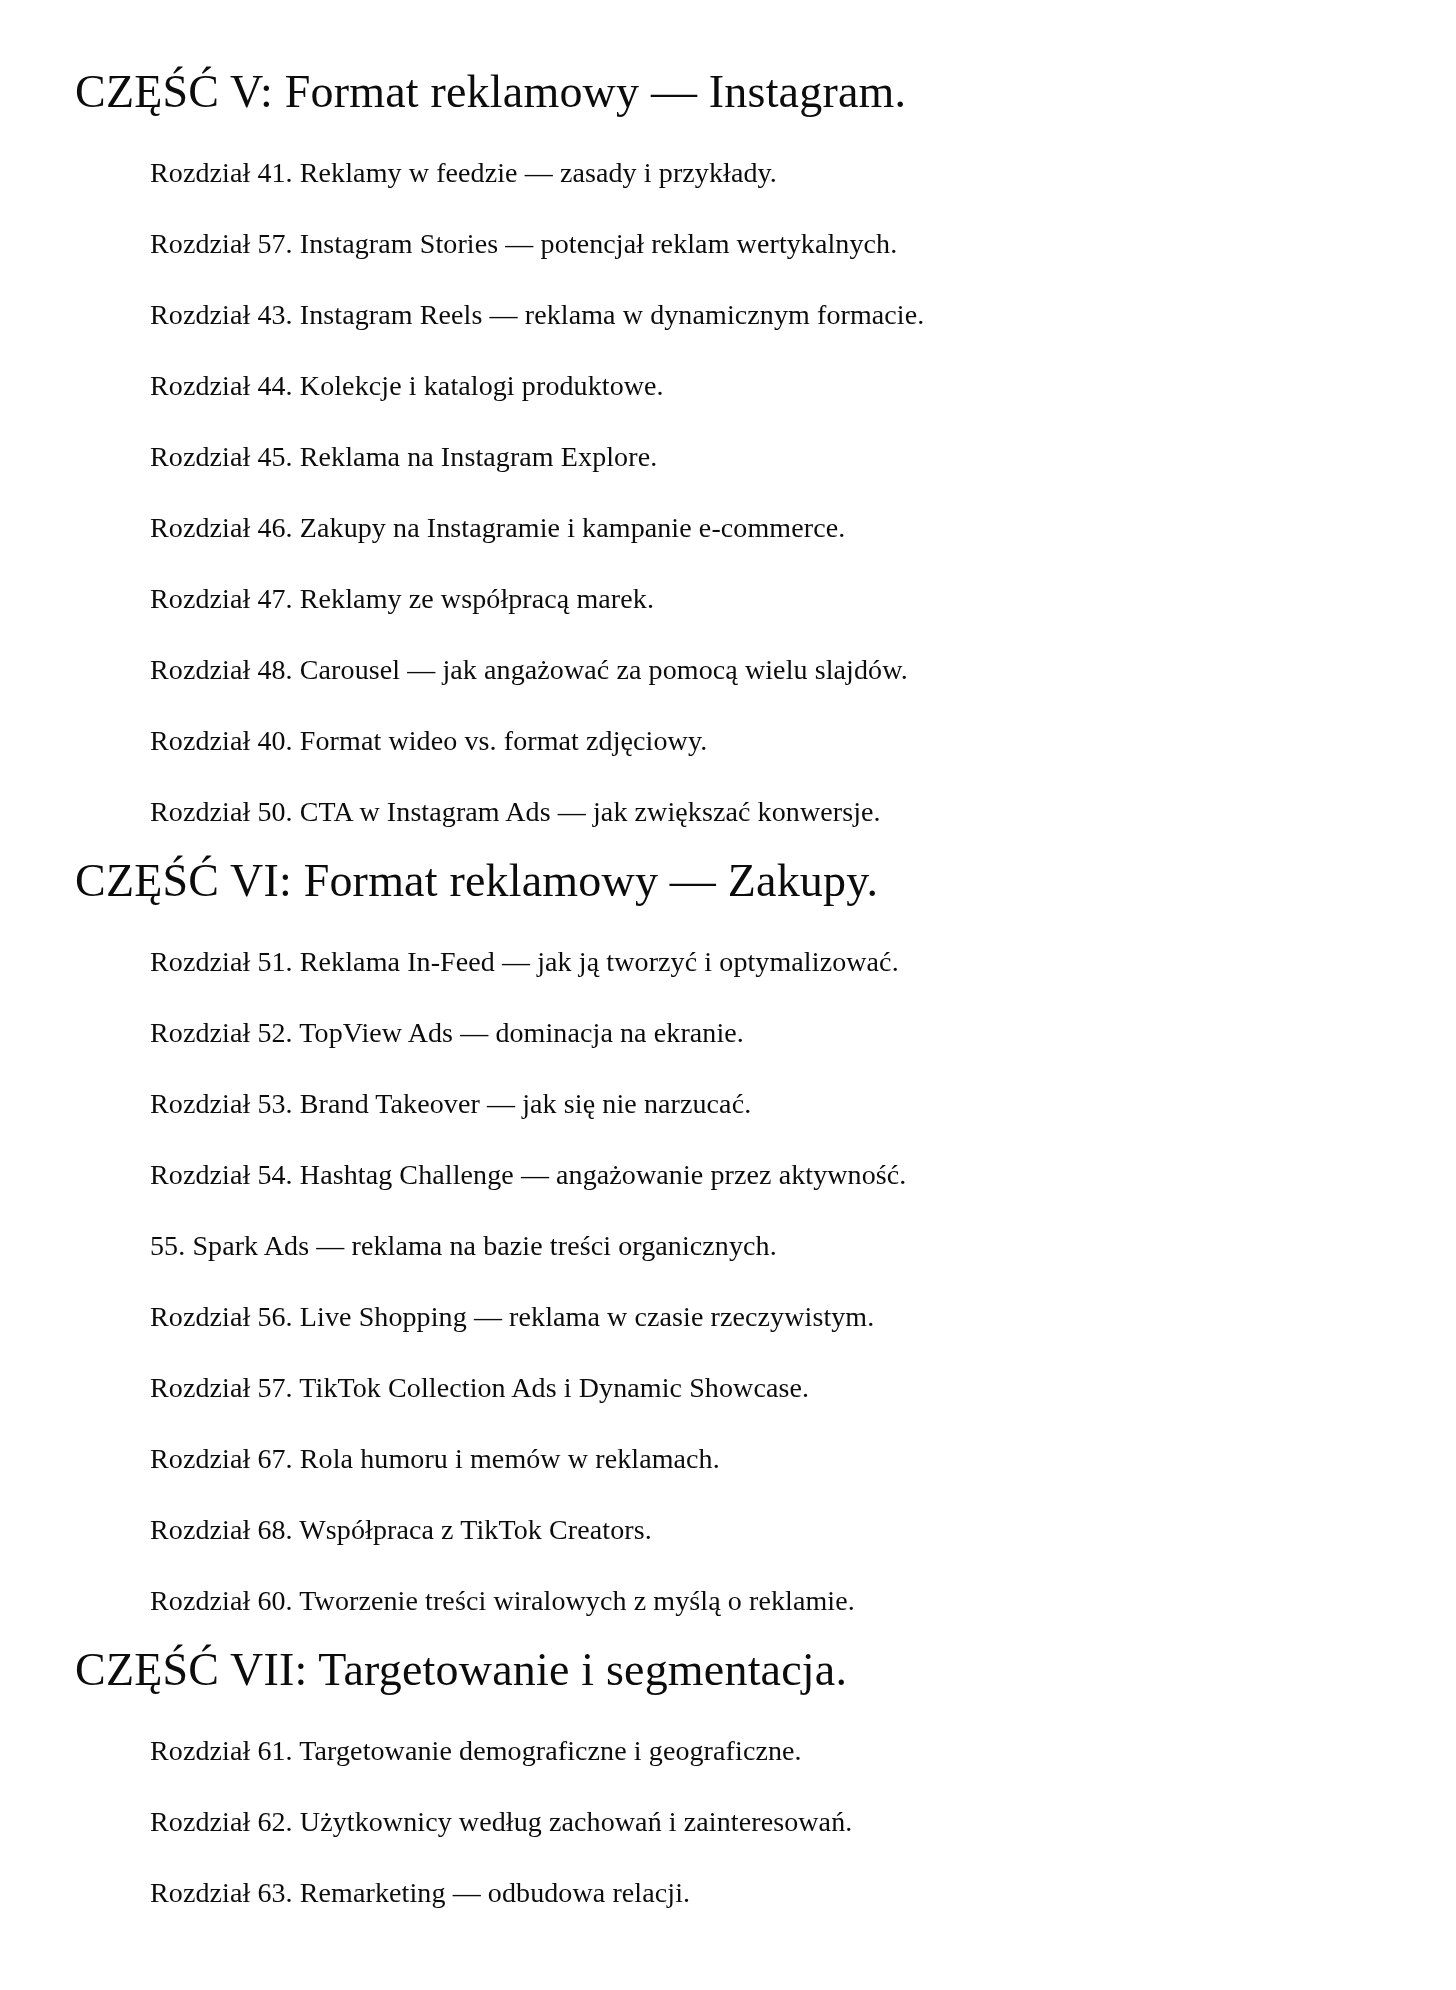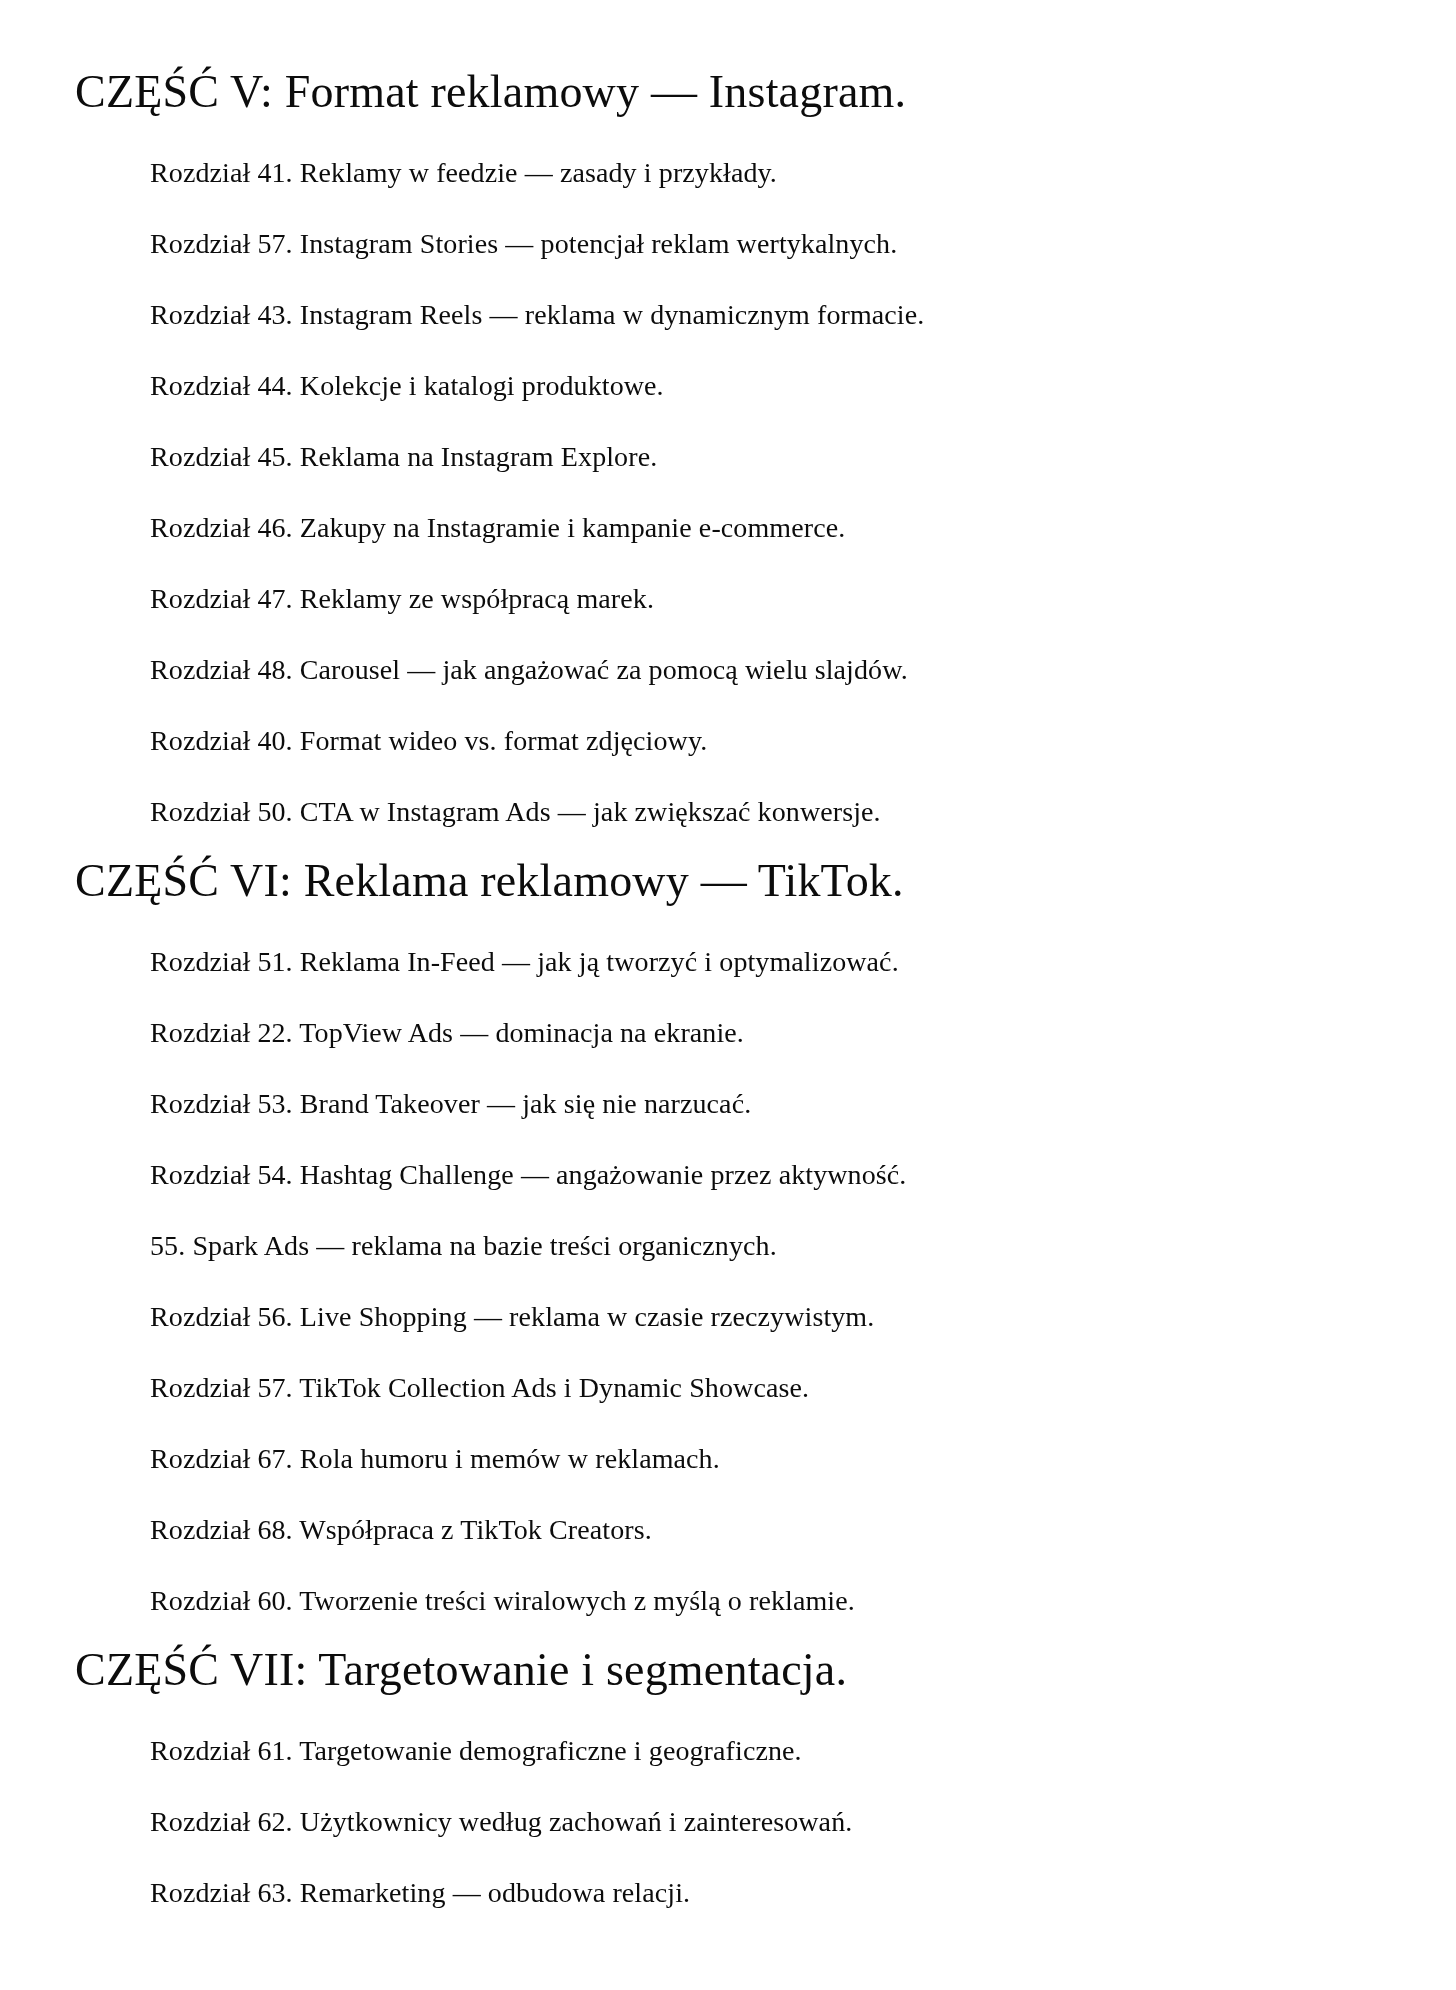--- a/index.html
+++ b/index.html
@@ -47,23 +47,23 @@
   <p class="chapter">Rozdział 57. Instagram Stories — potencjał reklam wertykalnych.</p>
   <p class="chapter">Rozdział 43. Instagram Reels — reklama w dynamicznym formacie.</p>
   <p class="chapter">Rozdział 44. Kolekcje i katalogi produktowe.</p>
   <p class="chapter">Rozdział 45. Reklama na Instagram Explore.</p>
   <p class="chapter">Rozdział 46. Zakupy na Instagramie i kampanie e-commerce.</p>
   <p class="chapter">Rozdział 47. Reklamy ze współpracą marek.</p>
   <p class="chapter">Rozdział 48. Carousel — jak angażować za pomocą wielu slajdów.</p>
   <p class="chapter">Rozdział 40. Format wideo vs. format zdjęciowy.</p>
   <p class="chapter">Rozdział 50. CTA w Instagram Ads — jak zwiększać konwersje.</p>
 
-  <h2 class="part">CZĘŚĆ VI: Reklama reklamowy — TikTok.</h2>
+  <h2 class="part">CZĘŚĆ VI: Format reklamowy — Zakupy.</h2>
   <p class="chapter">Rozdział 51. Reklama In-Feed — jak ją tworzyć i optymalizować.</p>
-  <p class="chapter">Rozdział 22. TopView Ads — dominacja na ekranie.</p>
+  <p class="chapter">Rozdział 52. TopView Ads — dominacja na ekranie.</p>
   <p class="chapter">Rozdział 53. Brand Takeover — jak się nie narzucać.</p>
   <p class="chapter">Rozdział 54. Hashtag Challenge — angażowanie przez aktywność.</p>
   <p class="chapter">55. Spark Ads — reklama na bazie treści organicznych.</p>
   <p class="chapter">Rozdział 56. Live Shopping — reklama w czasie rzeczywistym.</p>
   <p class="chapter">Rozdział 57. TikTok Collection Ads i Dynamic Showcase.</p>
   <p class="chapter">Rozdział 67. Rola humoru i memów w reklamach.</p>
   <p class="chapter">Rozdział 68. Współpraca z TikTok Creators.</p>
   <p class="chapter">Rozdział 60. Tworzenie treści wiralowych z myślą o reklamie.</p>
 
   <h2 class="part">CZĘŚĆ VII: Targetowanie i segmentacja.</h2>

